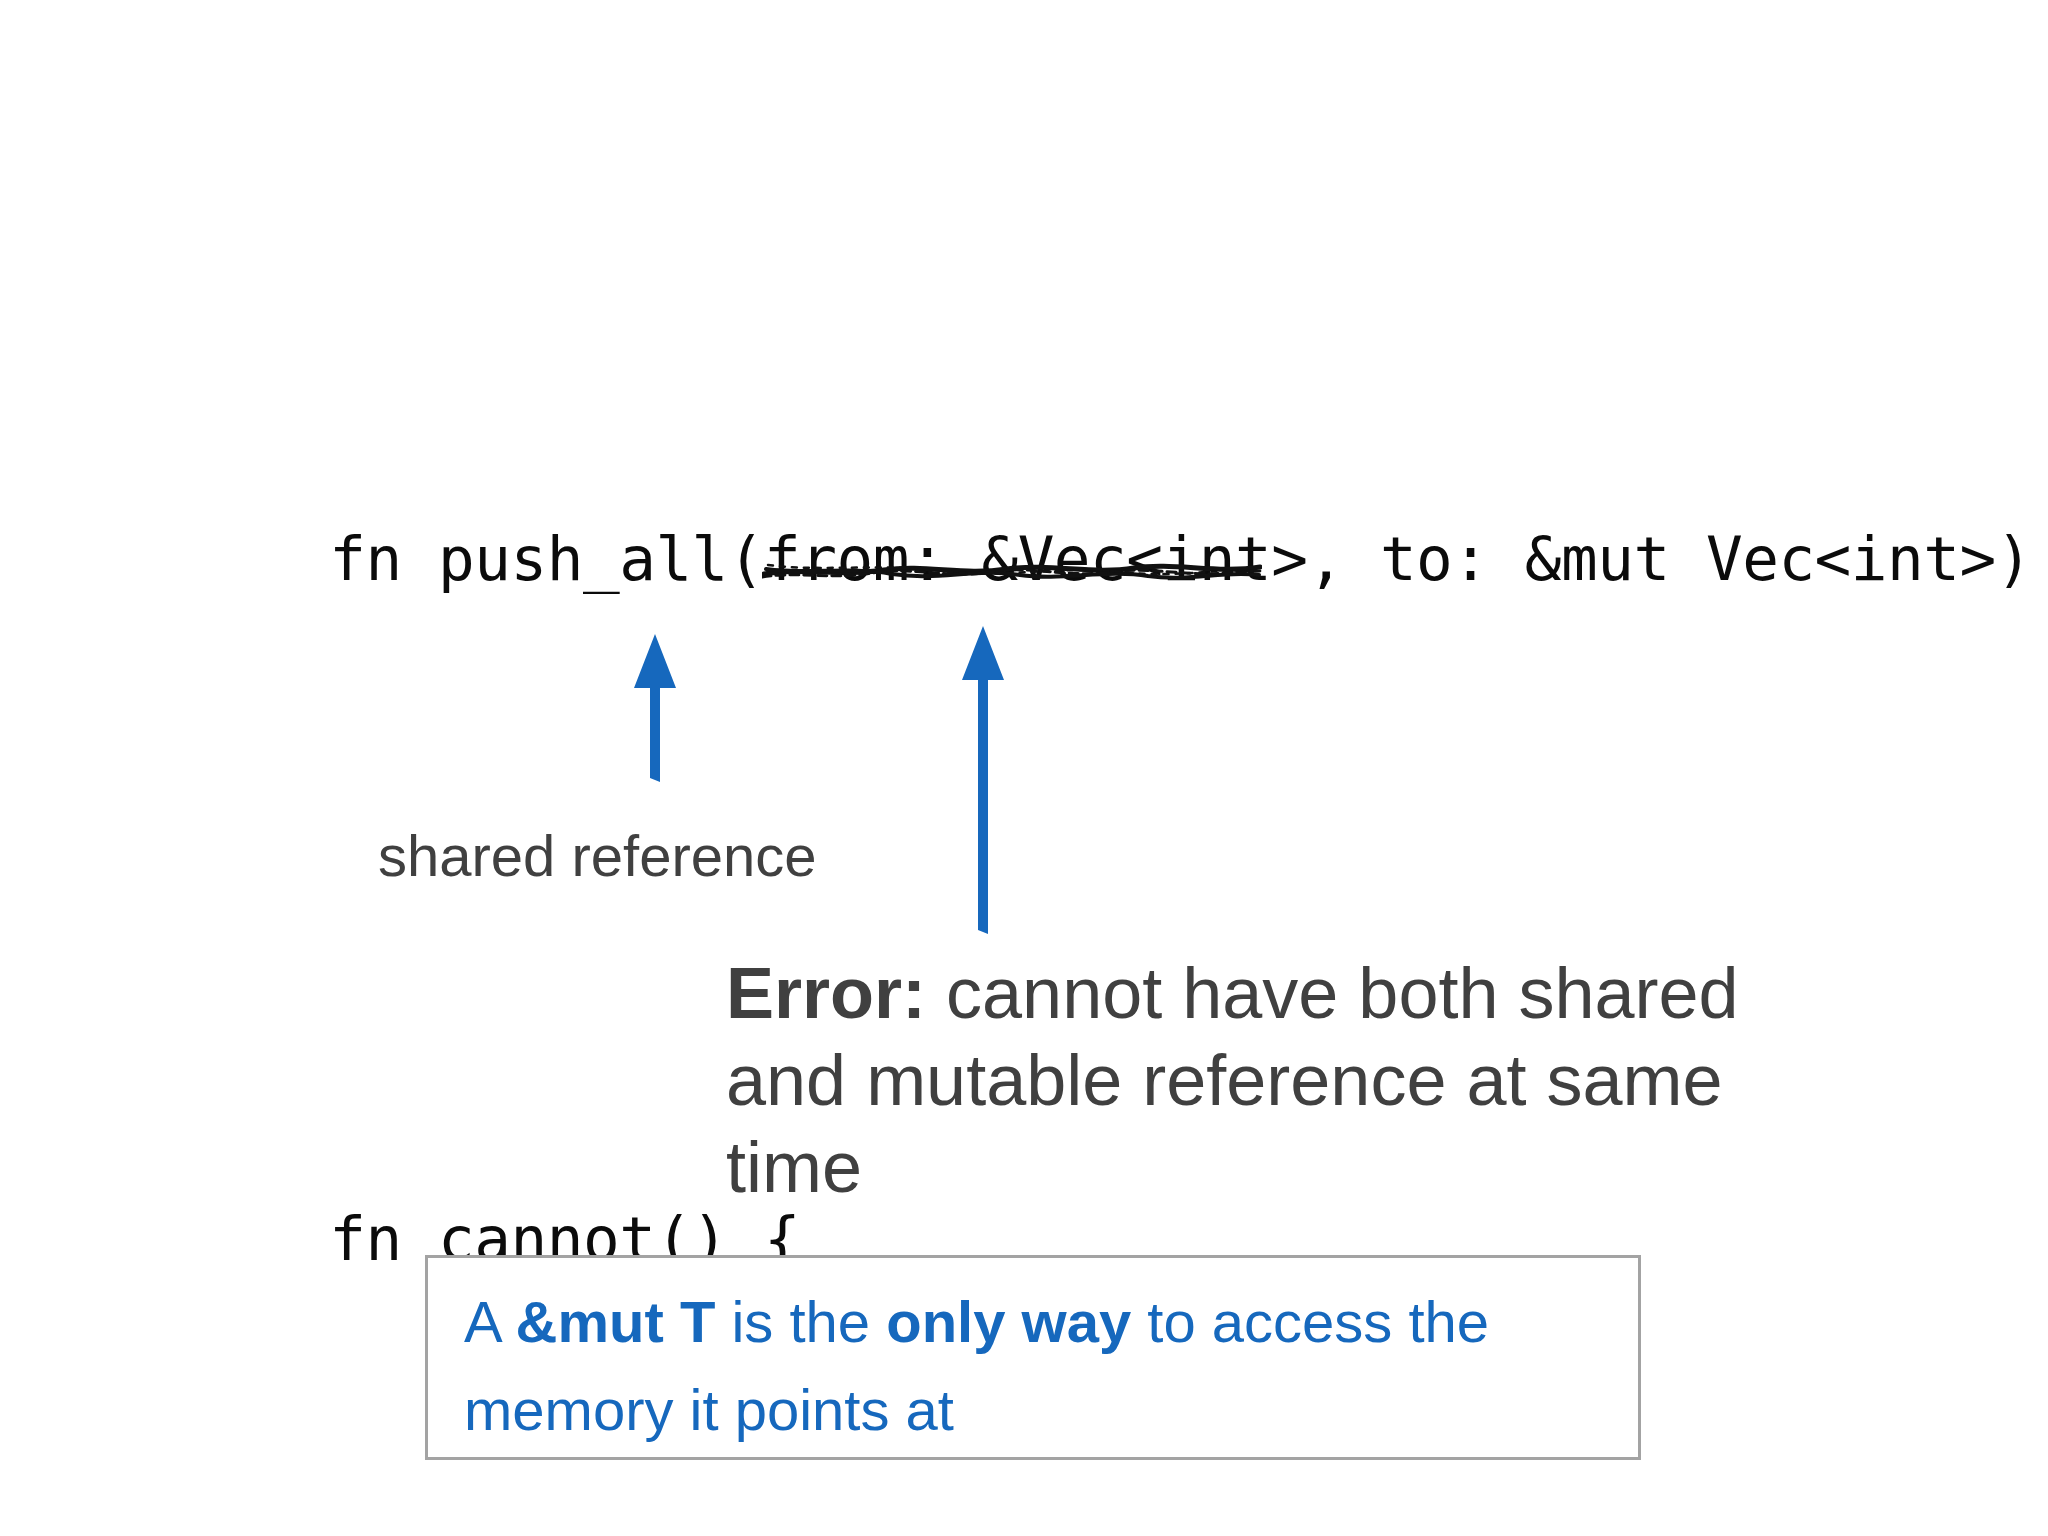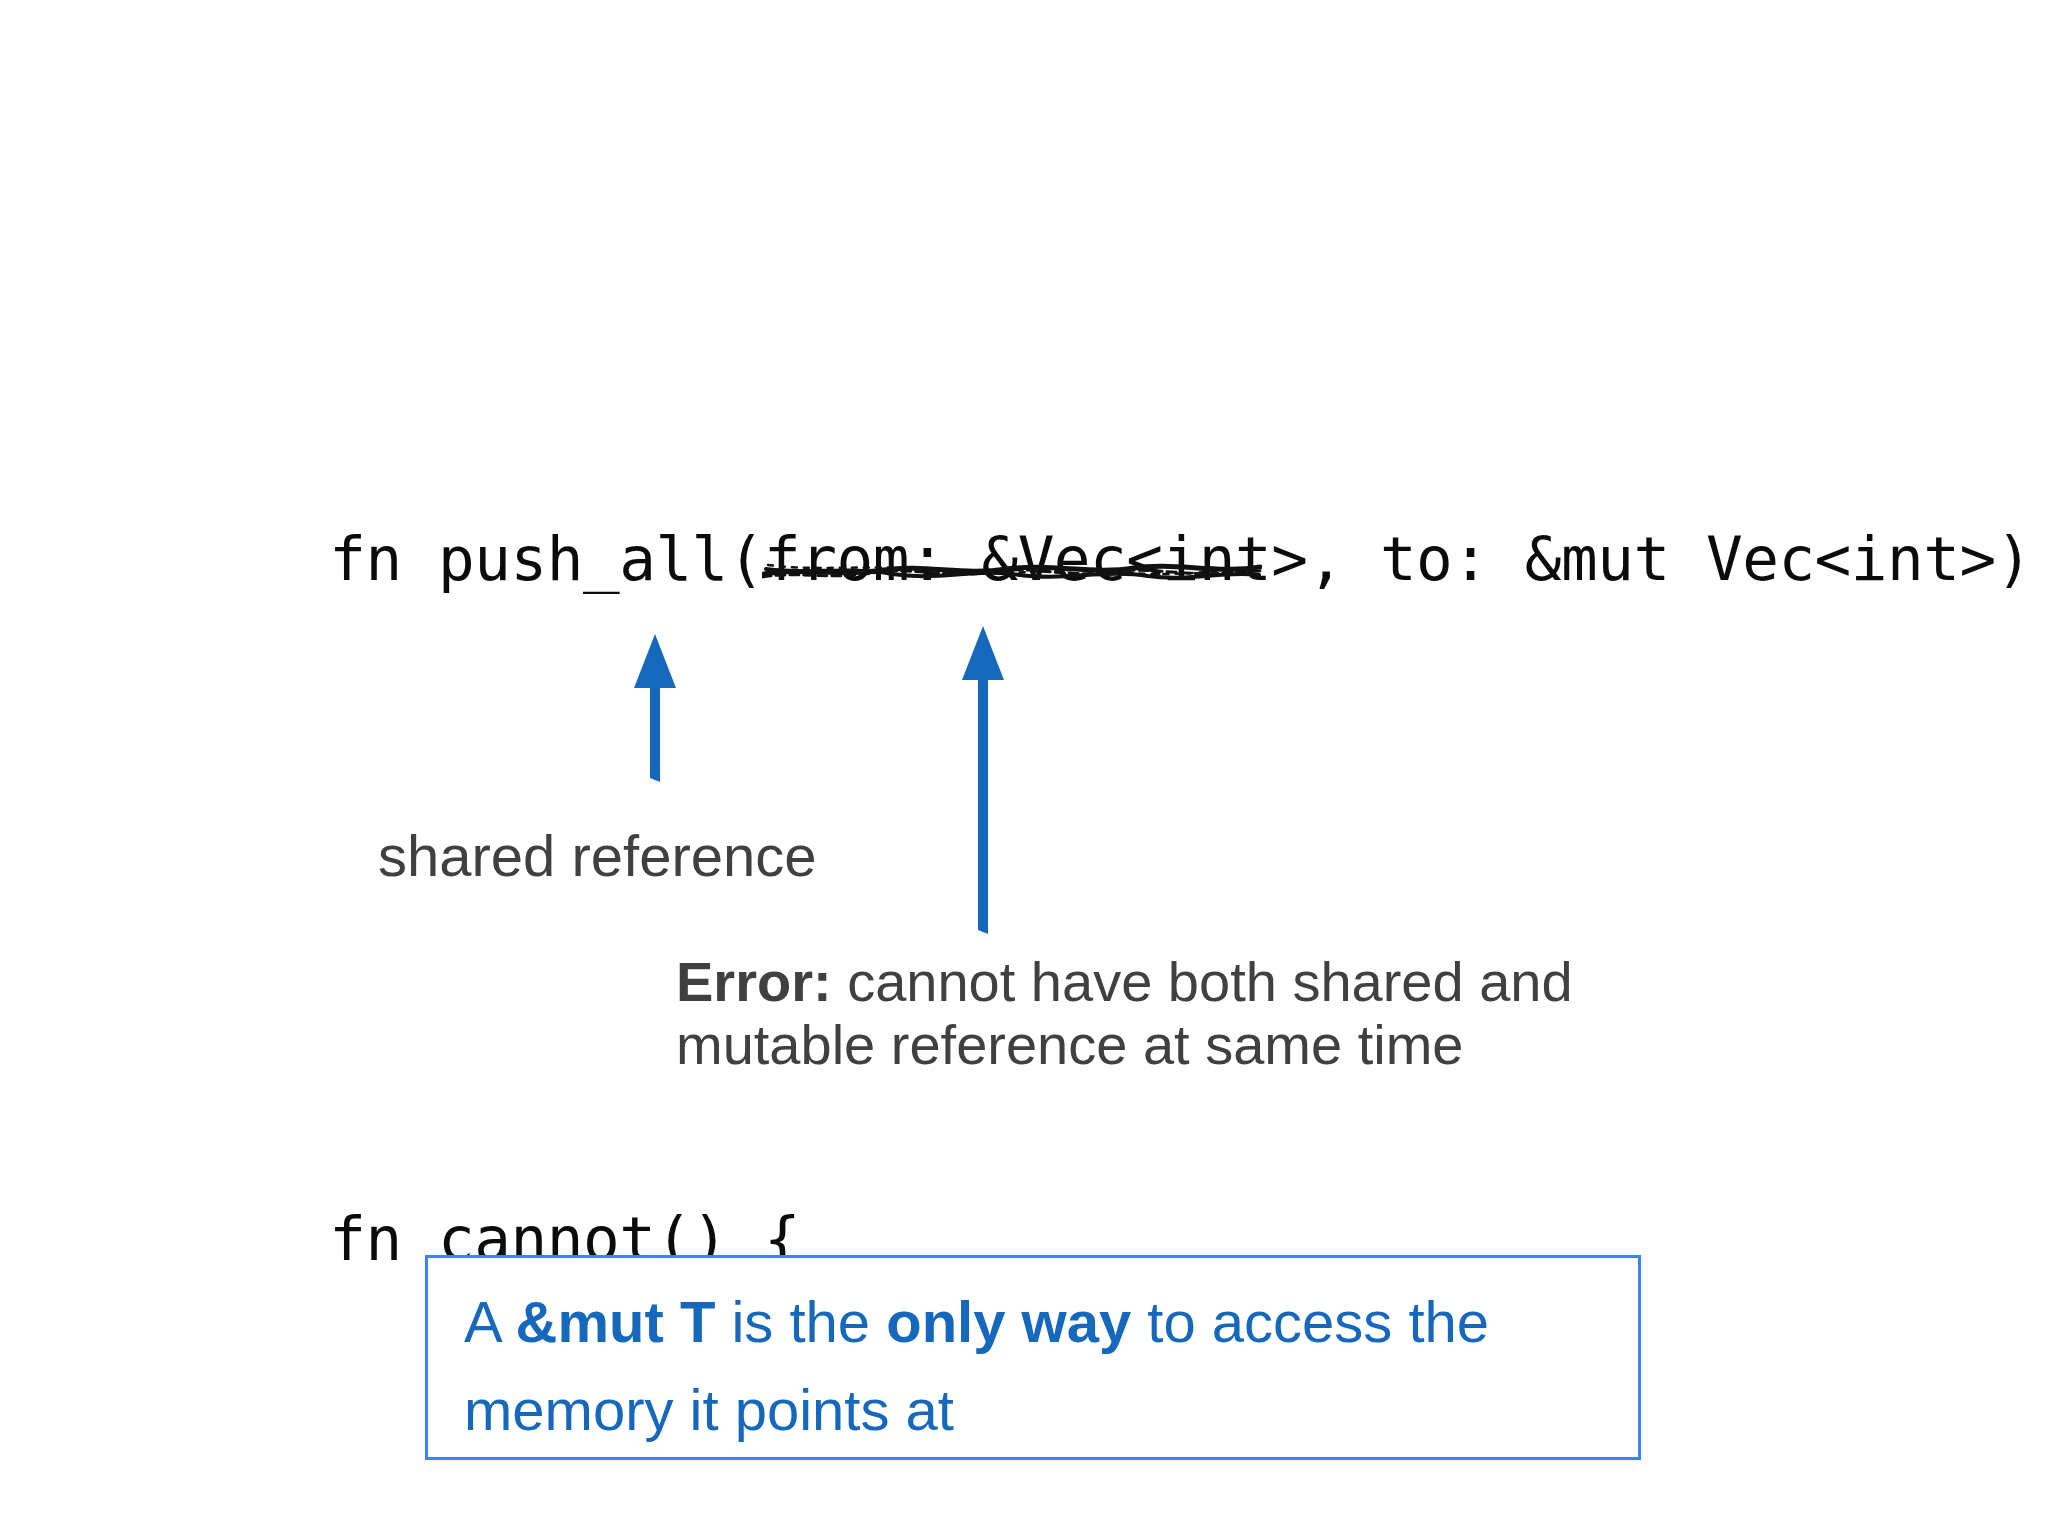--- a/index.html
+++ b/index.html
@@ -65,36 +65,36 @@
     font-family: "Liberation Sans", sans-serif;
   }
   #shared-ref-label {
     left: 378px;
     top: 822px;
     font-size: 58px;
     line-height: 68px;
     white-space: nowrap;
   }
   #error-note {
-    left: 676px;
+    left: 726px;
     top: 950px;
     width: 1080px;
-    font-size: 56px;
-    line-height: 63px;
+    font-size: 72px;
+    line-height: 87px;
   }
   #error-note .bold { font-weight: bold; }
 
   
   #callout-box {
     position: absolute;
     left: 425px;
     top: 1255px;
     width: 1216px;
     height: 205px;
-    border: 3px solid #3b82f6;
+    border: 3px solid #a3a3a3;
     box-sizing: border-box;
     background: #ffffff;
   }
   #callout-text {
     position: absolute;
     left: 36px;
     top: 20px;
     width: 1160px;
     color: #1668BD;
     font-size: 58px;

